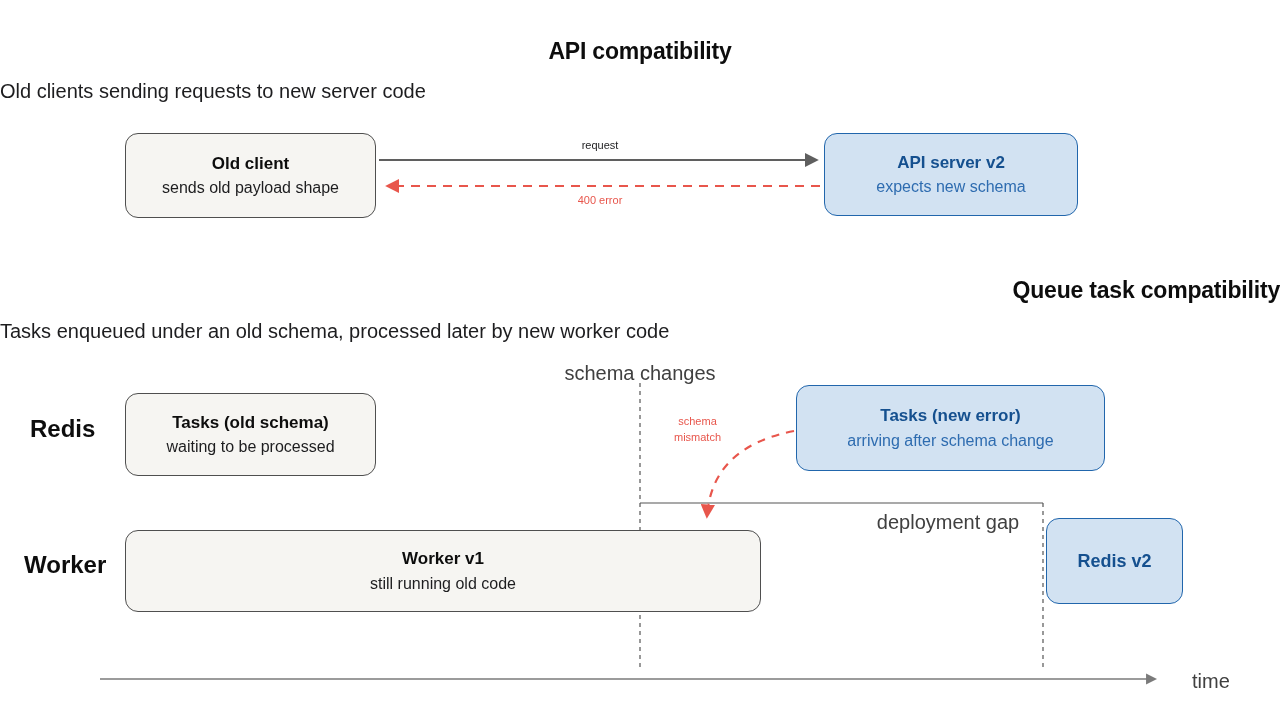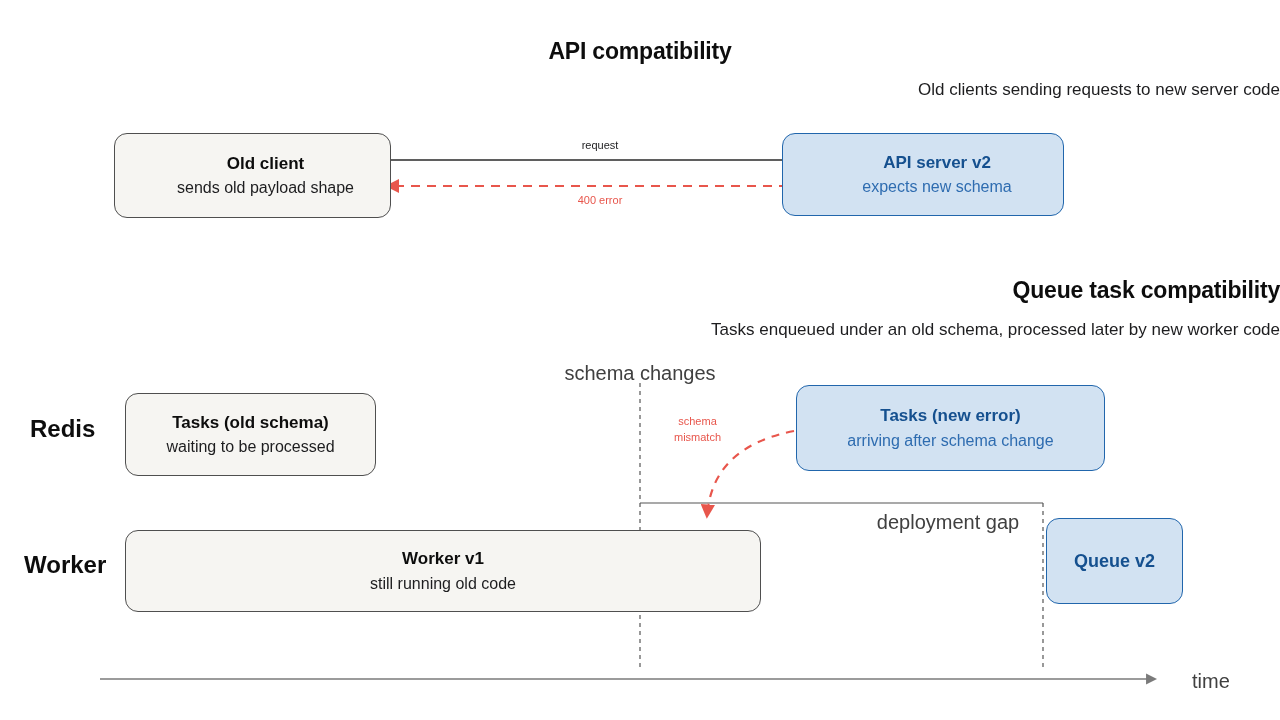--- a/index.html
+++ b/index.html
@@ -2,21 +2,21 @@
 <html><head>
 <meta charset="utf-8">
 <style>
   html,body{margin:0;padding:0;background:#ffffff;}
   .canvas{
     position:relative;width:1280px;height:720px;background:#ffffff;overflow:hidden;
     font-family:"Liberation Sans","DejaVu Sans",sans-serif;color:#111111;
   }
   .abs{position:absolute;}
   .section-title{font-size:23px;font-weight:700;text-align:center;width:100%;letter-spacing:-0.2px;color:#0d0d0d;}
-  .section-sub{font-size:17px;text-align:right;width:100%;color:#1d1d1f;}
+  .section-sub{font-size:20px;text-align:left;width:100%;color:#1d1d1f;}
   .node{
     position:absolute;border-radius:13px;display:flex;flex-direction:column;
     align-items:center;justify-content:center;text-align:center;line-height:1.5;z-index:3;
   }
   .node.gray{background:#f6f5f2;border:1.5px solid #4f4f4f;}
   .node.blue{background:#d2e2f2;border:1.5px solid #2166ac;}
   .node .t{font-size:17px;font-weight:700;color:#0d0d0d;}
   .node .s{font-size:16px;color:#1d1d1f;}
   .node.blue .t{color:#15508f;}
   .node.blue .s{color:#2e6cb0;}
@@ -55,26 +55,26 @@
     <line x1="1043" y1="503" x2="1043" y2="667" stroke="#555555" stroke-width="1.2" stroke-dasharray="4 4"></line>
 
     <path d="M 794 431 Q 712 447 707 516" fill="none" stroke="#e8564c" stroke-width="2.2" stroke-dasharray="8 7" marker-end="url(#arrow-red)"></path>
 
     <line x1="100" y1="679" x2="1155" y2="679" stroke="#7a7a7a" stroke-width="1.6" marker-end="url(#arrow-time)"></line>
   </svg>
 
   <div class="abs section-title" style="top:38px;left:0;">API compatibility</div>
   <div class="abs section-sub" style="top:80px;left:0;">Old clients sending requests to new server code</div>
 
-  <div class="node gray" style="left:114px;top:133px;width:249px;height:83px;padding-left:26px;">
+  <div class="node gray" style="left:125px;top:133px;width:249px;height:83px;">
     <div class="t">Old client</div>
     <div class="s">sends old payload shape</div>
   </div>
 
-  <div class="node blue" style="left:782px;top:133px;width:252px;height:81px;padding-left:28px;">
+  <div class="node blue" style="left:824px;top:133px;width:252px;height:81px;">
     <div class="t">API server v2</div>
     <div class="s">expects new schema</div>
   </div>
 
   <div class="abs arrow-label" style="left:500px;top:139px;width:200px;">request</div>
   <div class="abs arrow-label red" style="left:500px;top:194px;width:200px;">400 error</div>
 
   <div class="abs section-title" style="top:277px;left:0;text-align:right;">Queue task compatibility</div>
   <div class="abs section-sub" style="top:320px;left:0;">Tasks enqueued under an old schema, processed later by new worker code</div>
 
@@ -96,18 +96,18 @@
   <div class="abs arrow-label red" style="left:655px;top:414px;width:85px;line-height:1.45;">schema mismatch</div>
 
   <div class="abs small-note" style="left:848px;top:511px;width:200px;text-align:center;">deployment gap</div>
 
   <div class="node gray" style="left:125px;top:530px;width:634px;height:80px;">
     <div class="t">Worker v1</div>
     <div class="s">still running old code</div>
   </div>
 
   <div class="node blue" style="left:1046px;top:518px;width:135px;height:84px;">
-    <div class="t" style="font-size:18px;">Queue v2</div>
+    <div class="t" style="font-size:18px;">Redis v2</div>
   </div>
 
   <div class="abs small-note" style="left:1192px;top:670px;">time</div>
 
 </div>
 
 </body></html>

